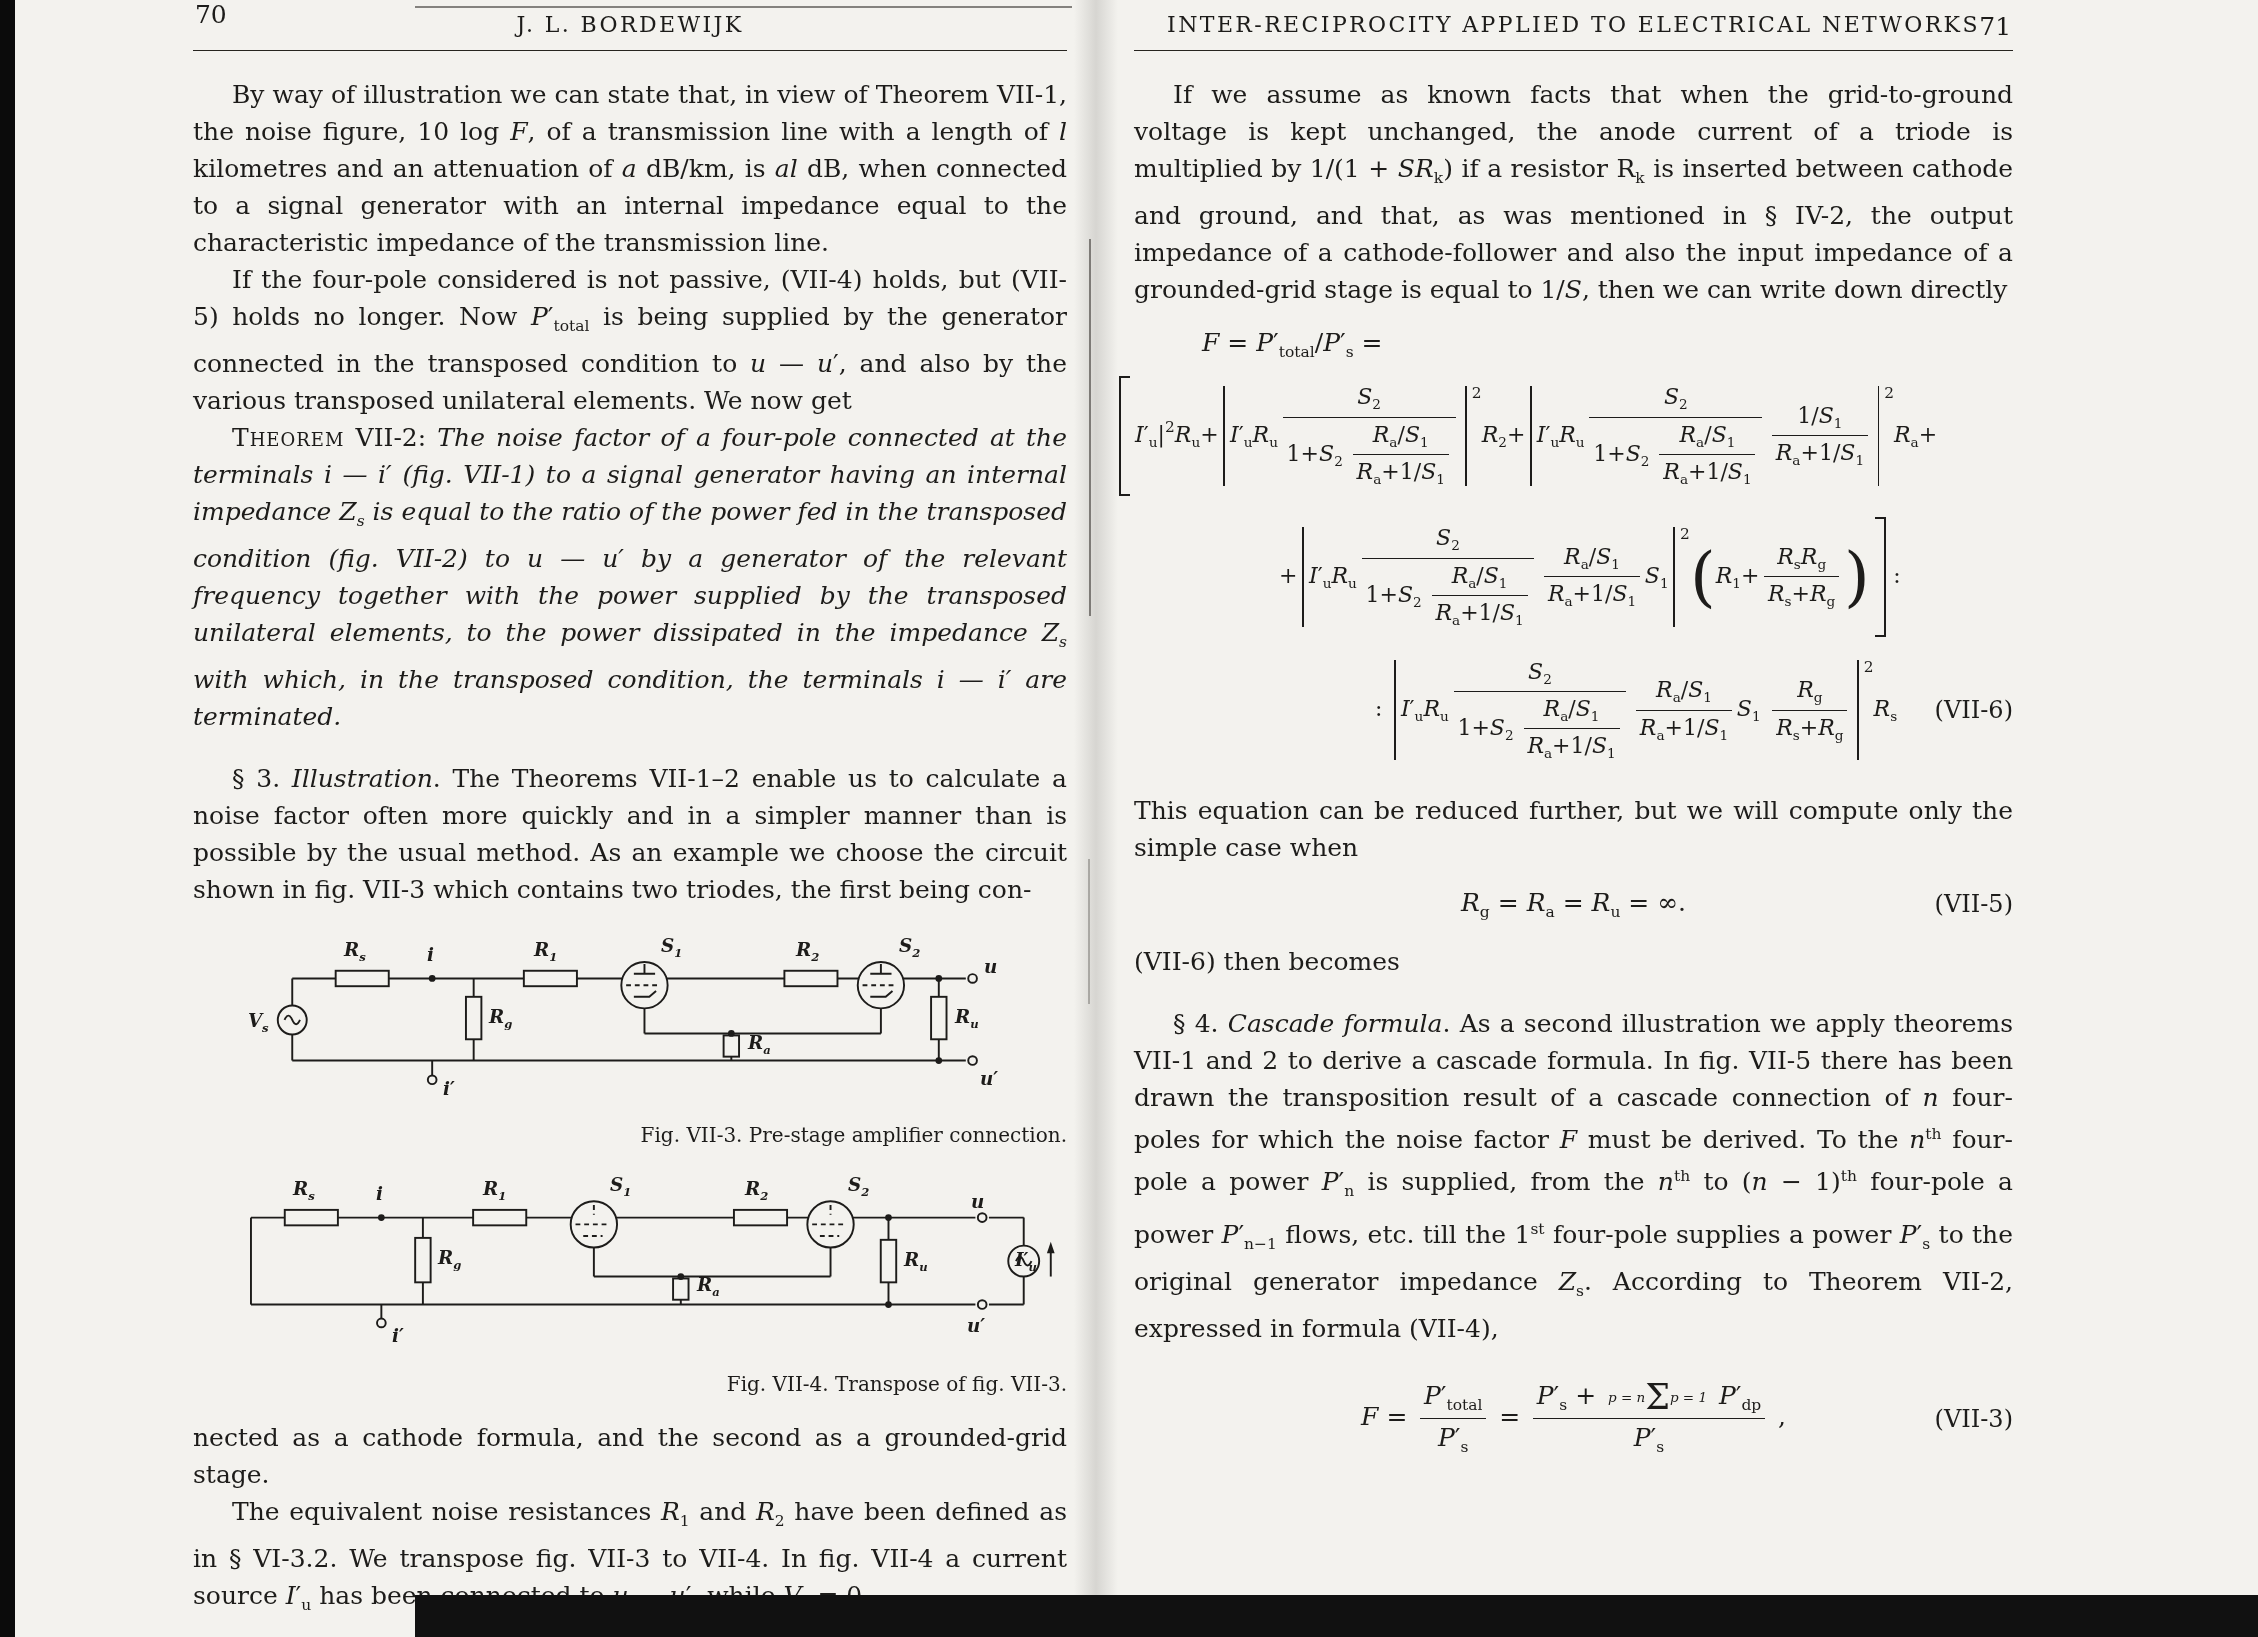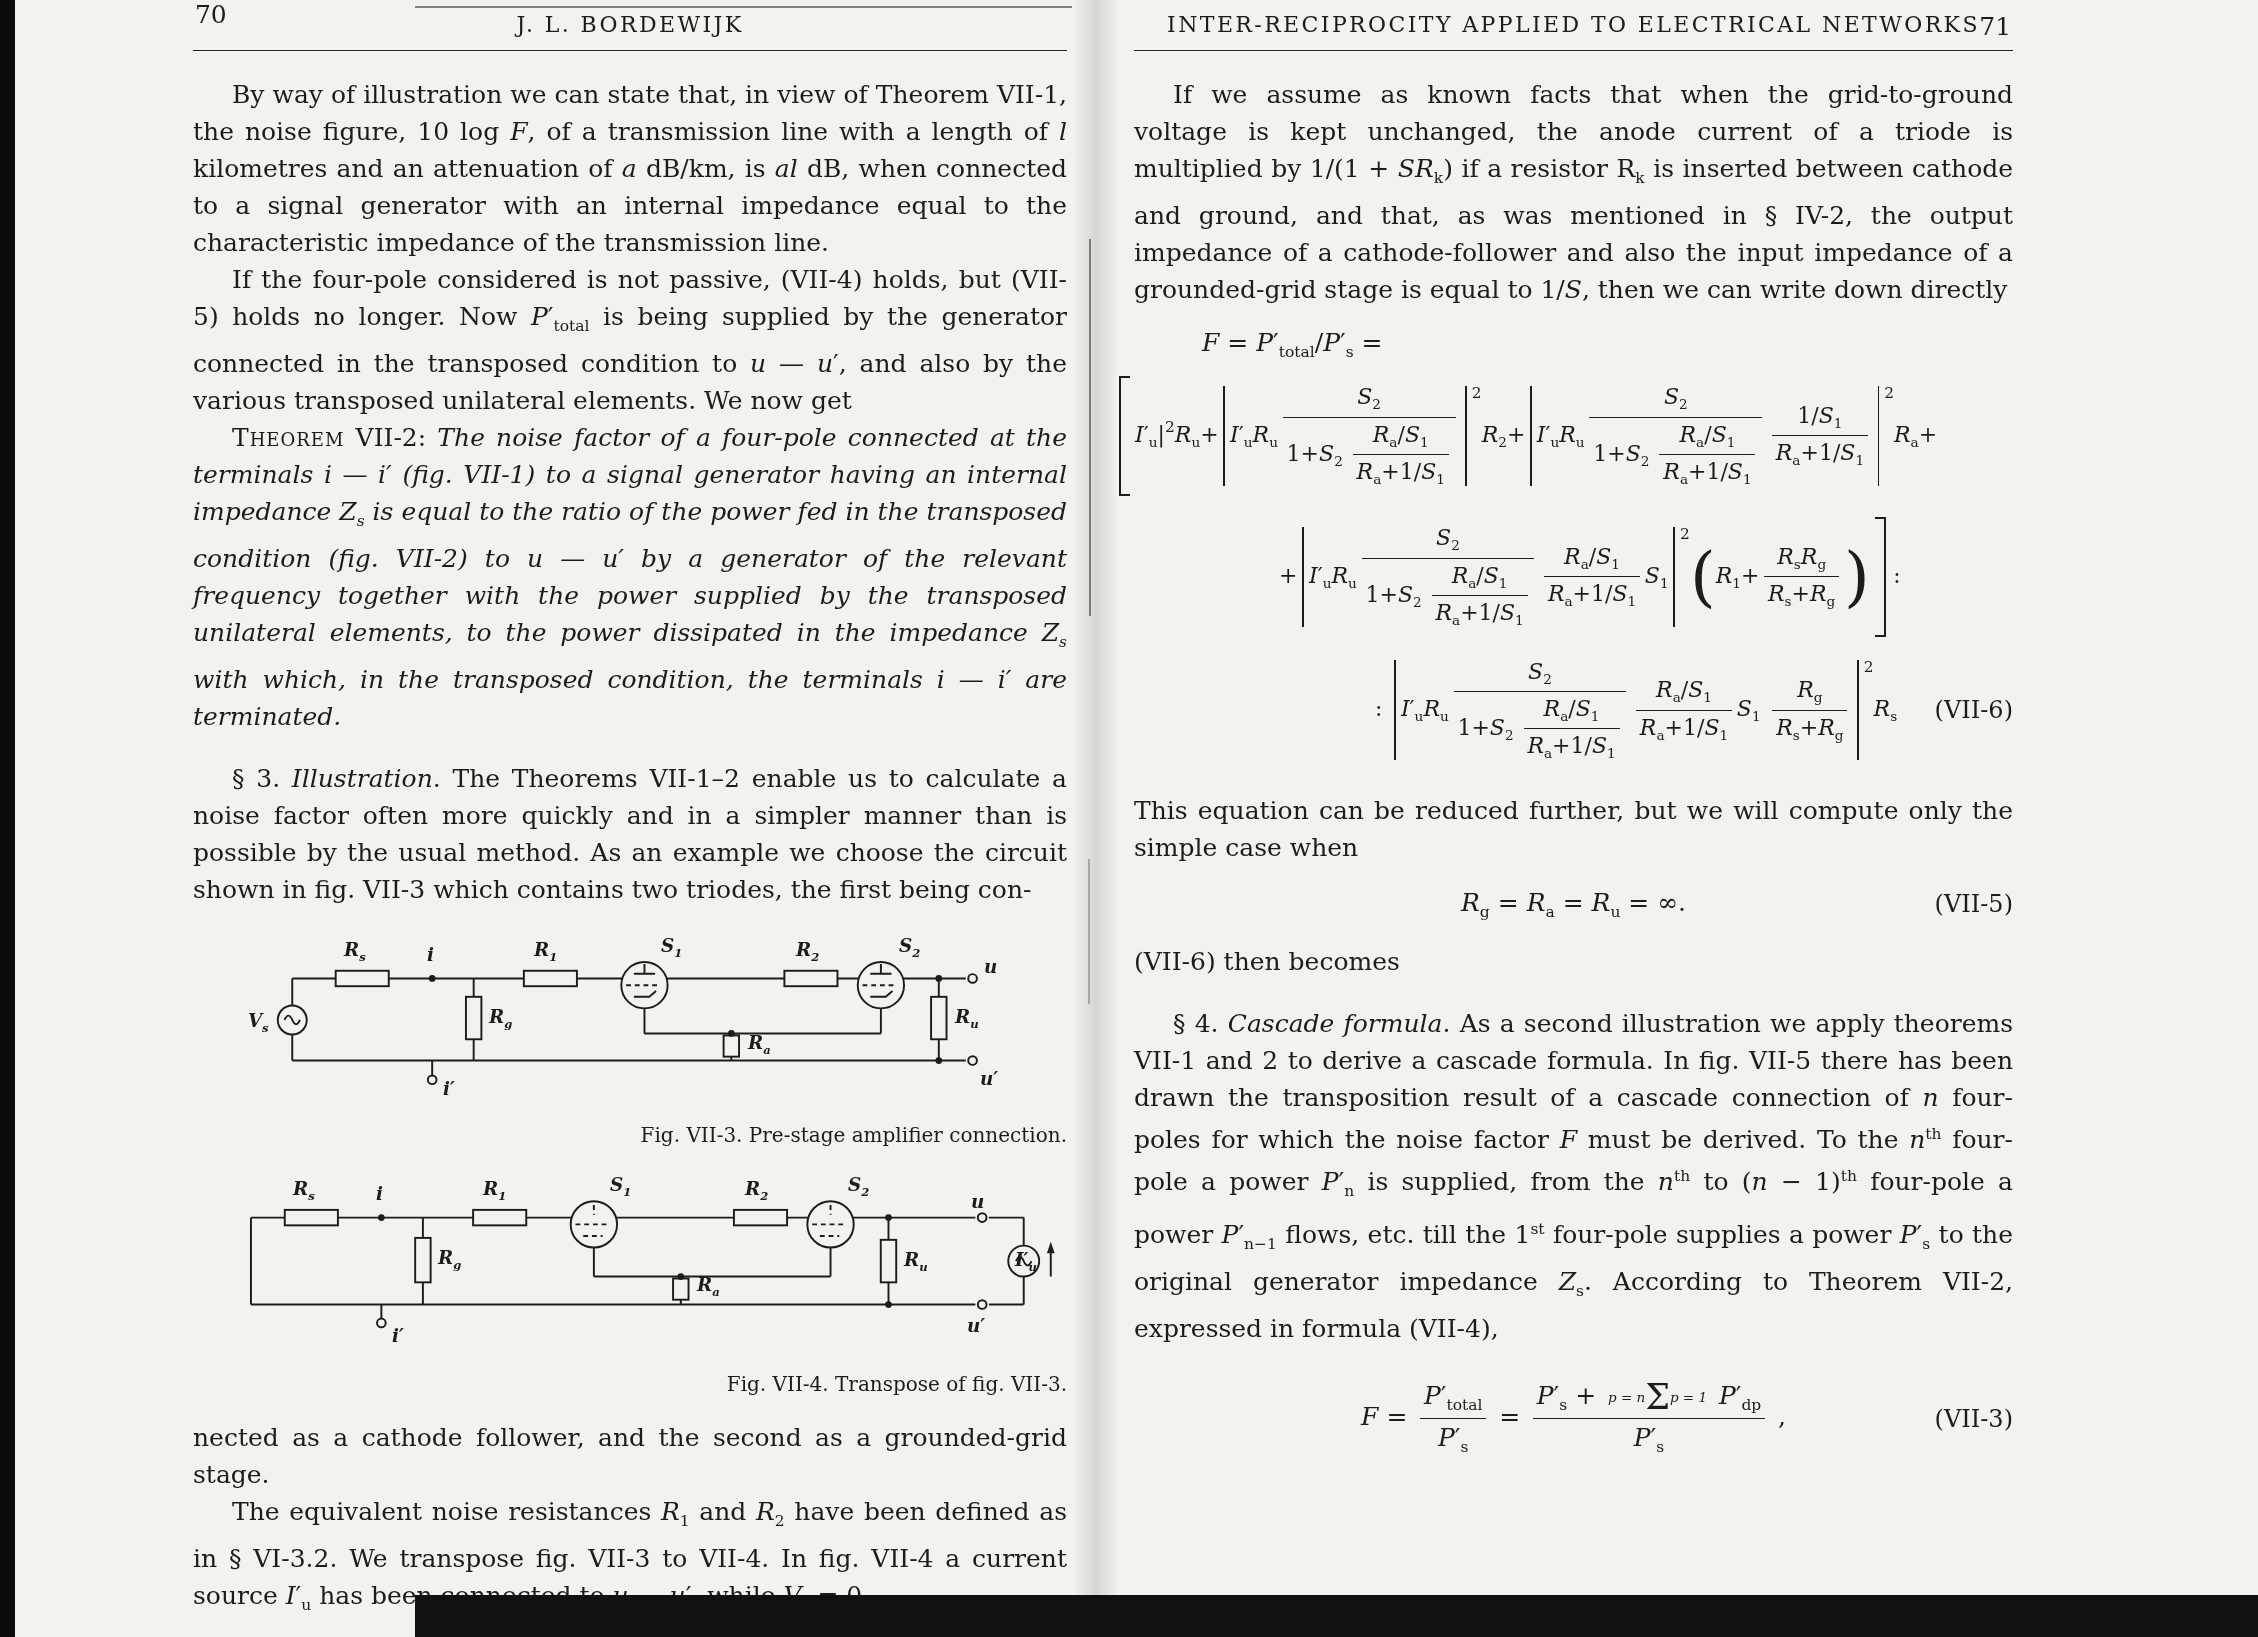--- a/index.html
+++ b/index.html
@@ -250,21 +250,21 @@
       <span class="fig-label" style="left: 552px; top: 3.9px;"><span>R</span><sub>2</sub></span>
       <span class="fig-label" style="left: 655px; top: 0px;"><span>S</span><sub>2</sub></span>
       <span class="fig-label" style="left: 778px; top: 17.4px;"><span>u</span></span>
       <span class="fig-label" style="left: 711px; top: 75px;"><span>R</span><sub>u</sub></span>
       <span class="fig-label" style="left: 774px; top: 141px;"><span>u′</span></span>
       <span class="fig-label" style="left: 822px; top: 75px;"><span>I′</span><sub>u</sub></span>
       <span class="fig-label" style="left: 199px; top: 151px;"><span>i′</span></span>
     </div>
   <div class="figcap">Fig. VII-4.  Transpose of fig. VII-3.</div>
 
-  <p>nected as a cathode follower, and the second as a grounded-grid stage.</p>
+  <p>nected as a cathode formula, and the second as a grounded-grid stage.</p>
   <p class="indent">The equivalent noise resistances <i>R</i><sub>1</sub> and <i>R</i><sub>2</sub> have been defined as in § VI-3.2. We transpose fig. VII-3 to VII-4. In fig. VII-4 a current source <i>I</i>′<sub>u</sub> has been connected to <i>u</i> — <i>u</i>′, while <i>V</i><sub>s</sub> = 0.</p>
 </div>
 
 <div class="page-col" id="right-col">
   <div class="header">
     <span class="rh">INTER-RECIPROCITY APPLIED TO ELECTRICAL NETWORKS</span>
     <span class="pgnum">71</span>
   </div>
   <div class="hrule"></div>
 

